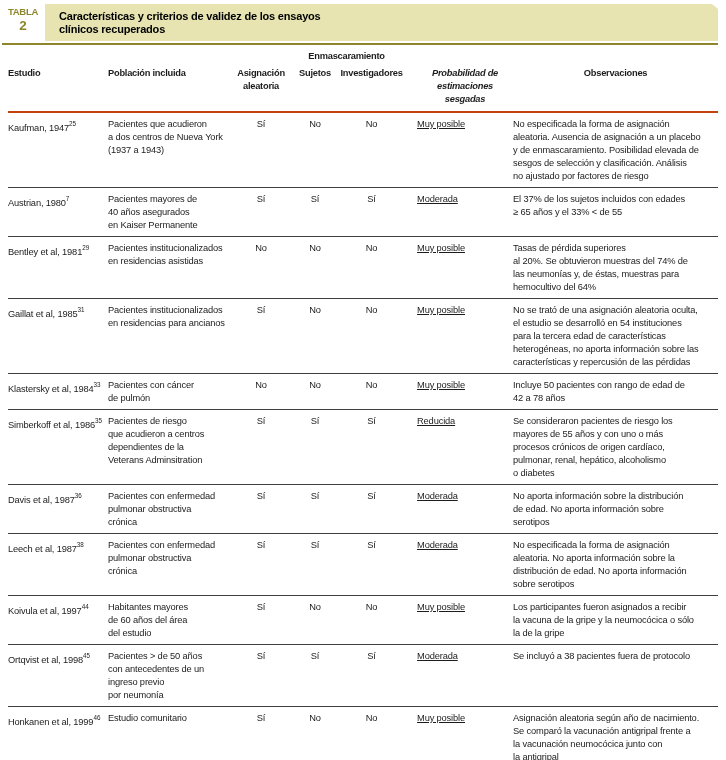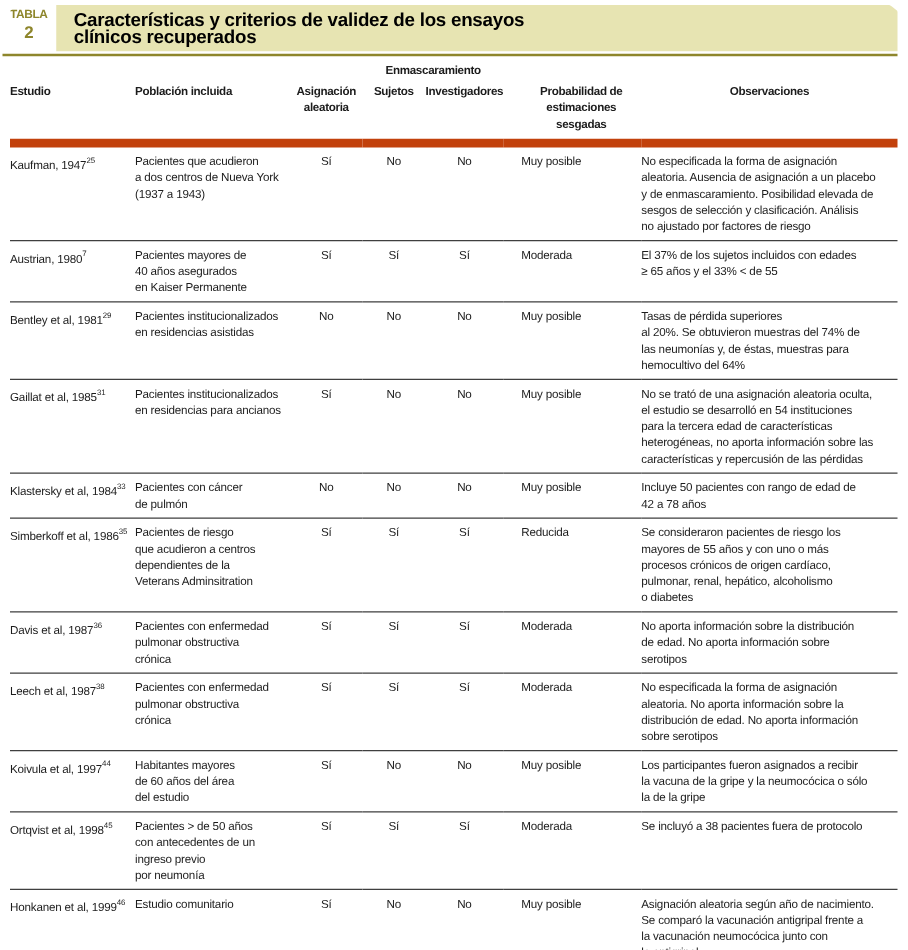--- a/index.html
+++ b/index.html
@@ -16,50 +16,50 @@
     width:30px;flex:0 0 30px;text-align:center;color:#8e862c;
     font-weight:bold;line-height:1;padding-top:3px;
   }
   .table-label .lbl{font-size:9.5px;letter-spacing:-0.3px;}
   .table-label .num{font-size:13.5px;margin-top:2px;}
   .title-band{
     flex:1;background:#e7e4b2;margin-left:7px;
     display:flex;align-items:center;
   }
   .title-band h1{
-    margin:0;padding:0 0 0 14px;font-size:15px;line-height:13px;
+    margin:0;padding:0 0 0 14px;font-size:11px;line-height:13px;
     font-weight:bold;color:#000;white-space:pre-line;letter-spacing:-0.2px;
   }
   .accent-rule{height:2px;background:#8e862c;margin:2px 8px 0 2px;}
   
   table{
     border-collapse:collapse;table-layout:fixed;
     width:710px;margin:0 8px;
     font-size:9.3px;line-height:13px;
   }
   th,td{font-size:9.3px;line-height:13px;}
   thead th{
     font-weight:bold;vertical-align:top;text-align:left;
     padding:3px 0 5px 0;white-space:pre-line;letter-spacing:-0.25px;
   }
   tr.group-row th{
     text-align:center;padding:5px 0 1px 0;border-bottom:none;font-weight:bold;
   }
-  tr.cols-row th{border-bottom:7px solid #c2410c;}
+  tr.cols-row th{border-bottom:2px solid #c2410c;}
   th.a-center{text-align:center;}
-  th.c-probabilidad{padding-left:14px;text-align:center;}
+  th.c-probabilidad{padding-left:14px;text-align:center;font-style:italic;}
   tbody td{
     vertical-align:top;padding:5px 0 4px 0;
     border-bottom:1px solid #3f3f3f;
     white-space:pre-line;
   }
   tbody tr:last-child td{border-bottom:2px solid #000;padding-bottom:10px;}
   td.c-estudio{white-space:nowrap;overflow:visible;}
   td.c-asignacion,td.c-sujetos,td.c-investigadores{text-align:center;}
-  td.c-probabilidad{padding-left:14px;}
+  td.c-probabilidad{padding-left:14px;text-decoration:underline;}
   sup.ref{font-size:6.3px;letter-spacing:0;position:relative;top:-1px;}
 </style>
 </head>
 <body>
 
 <div class="page">
 
   <div class="table-header">
     <div class="table-label">
       <div class="lbl">TABLA</div>

